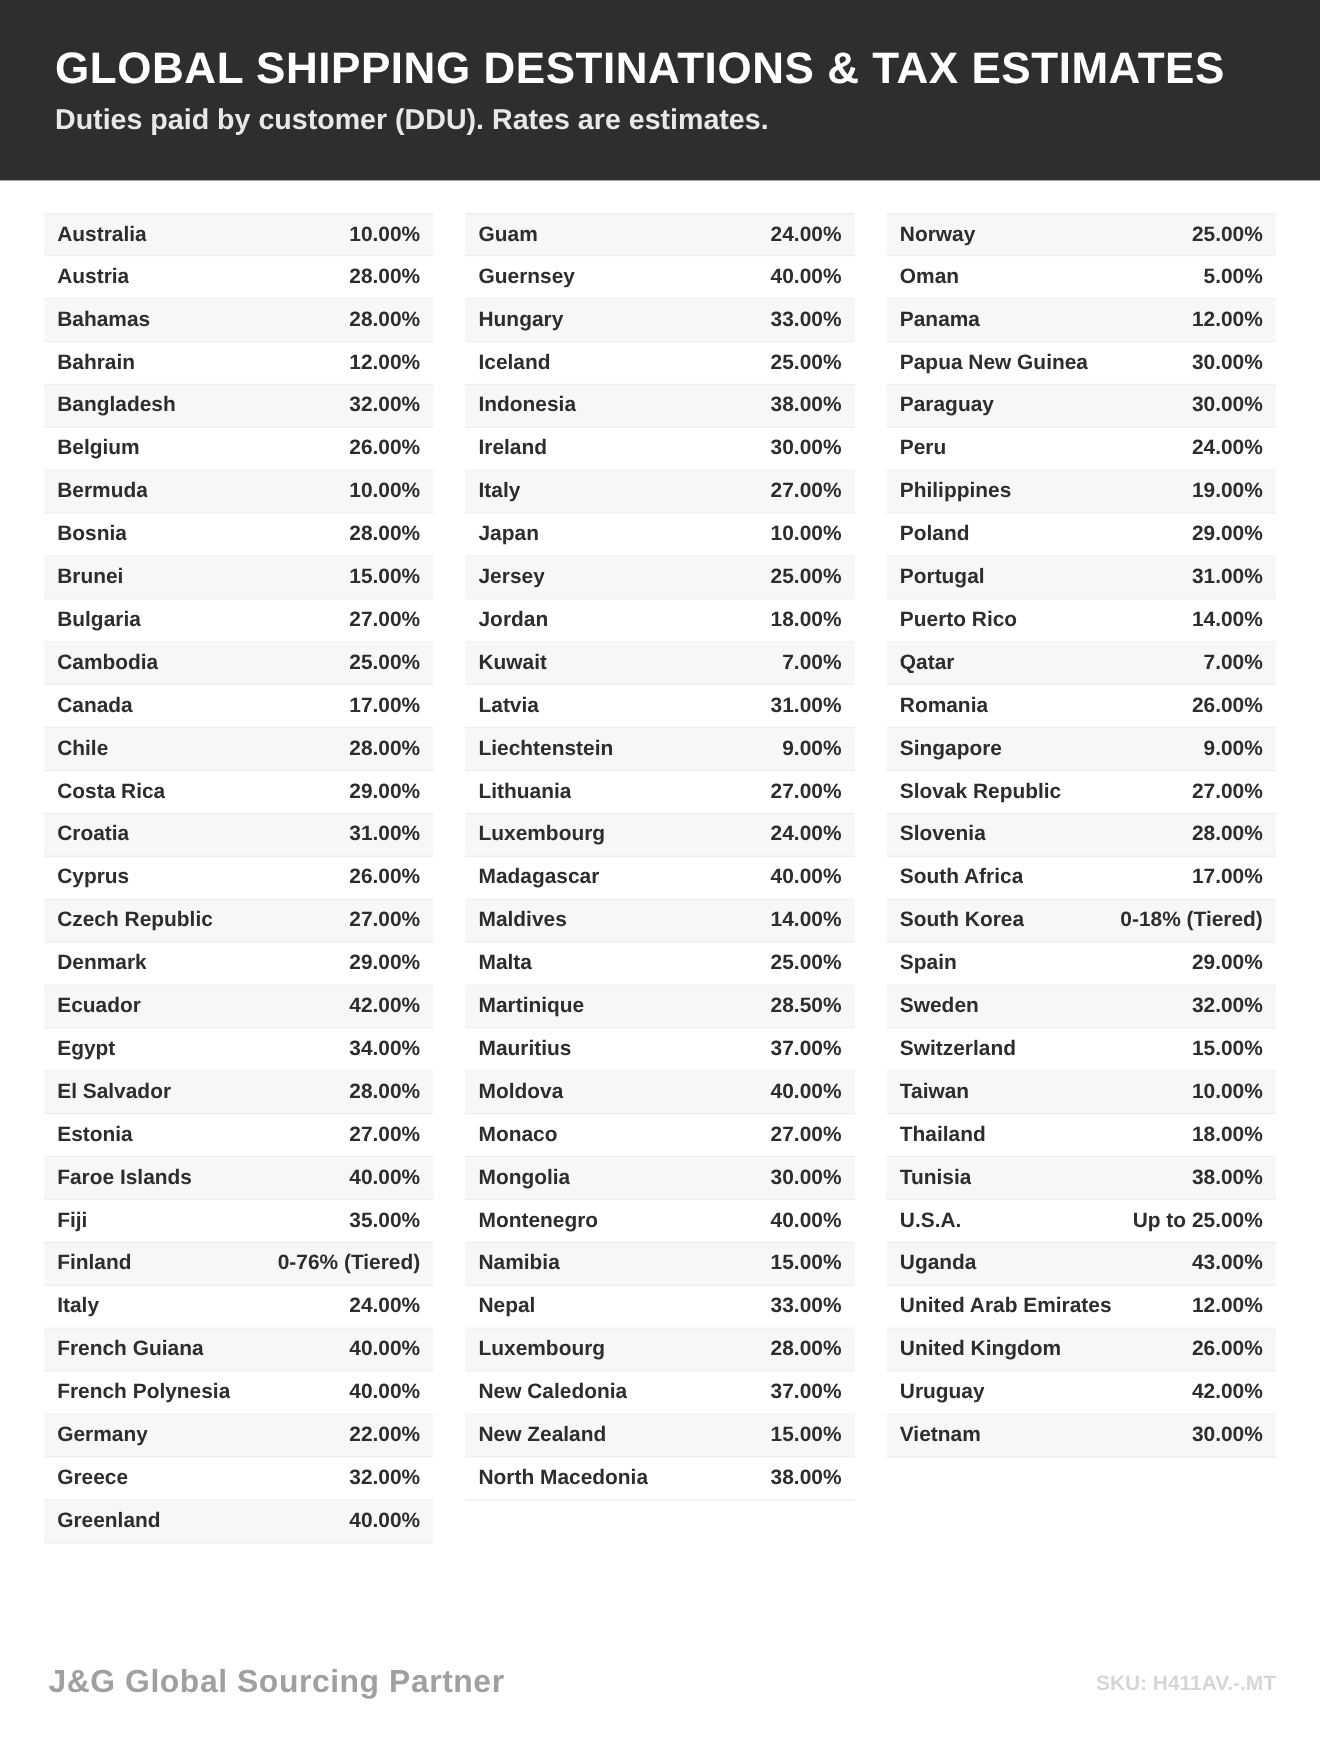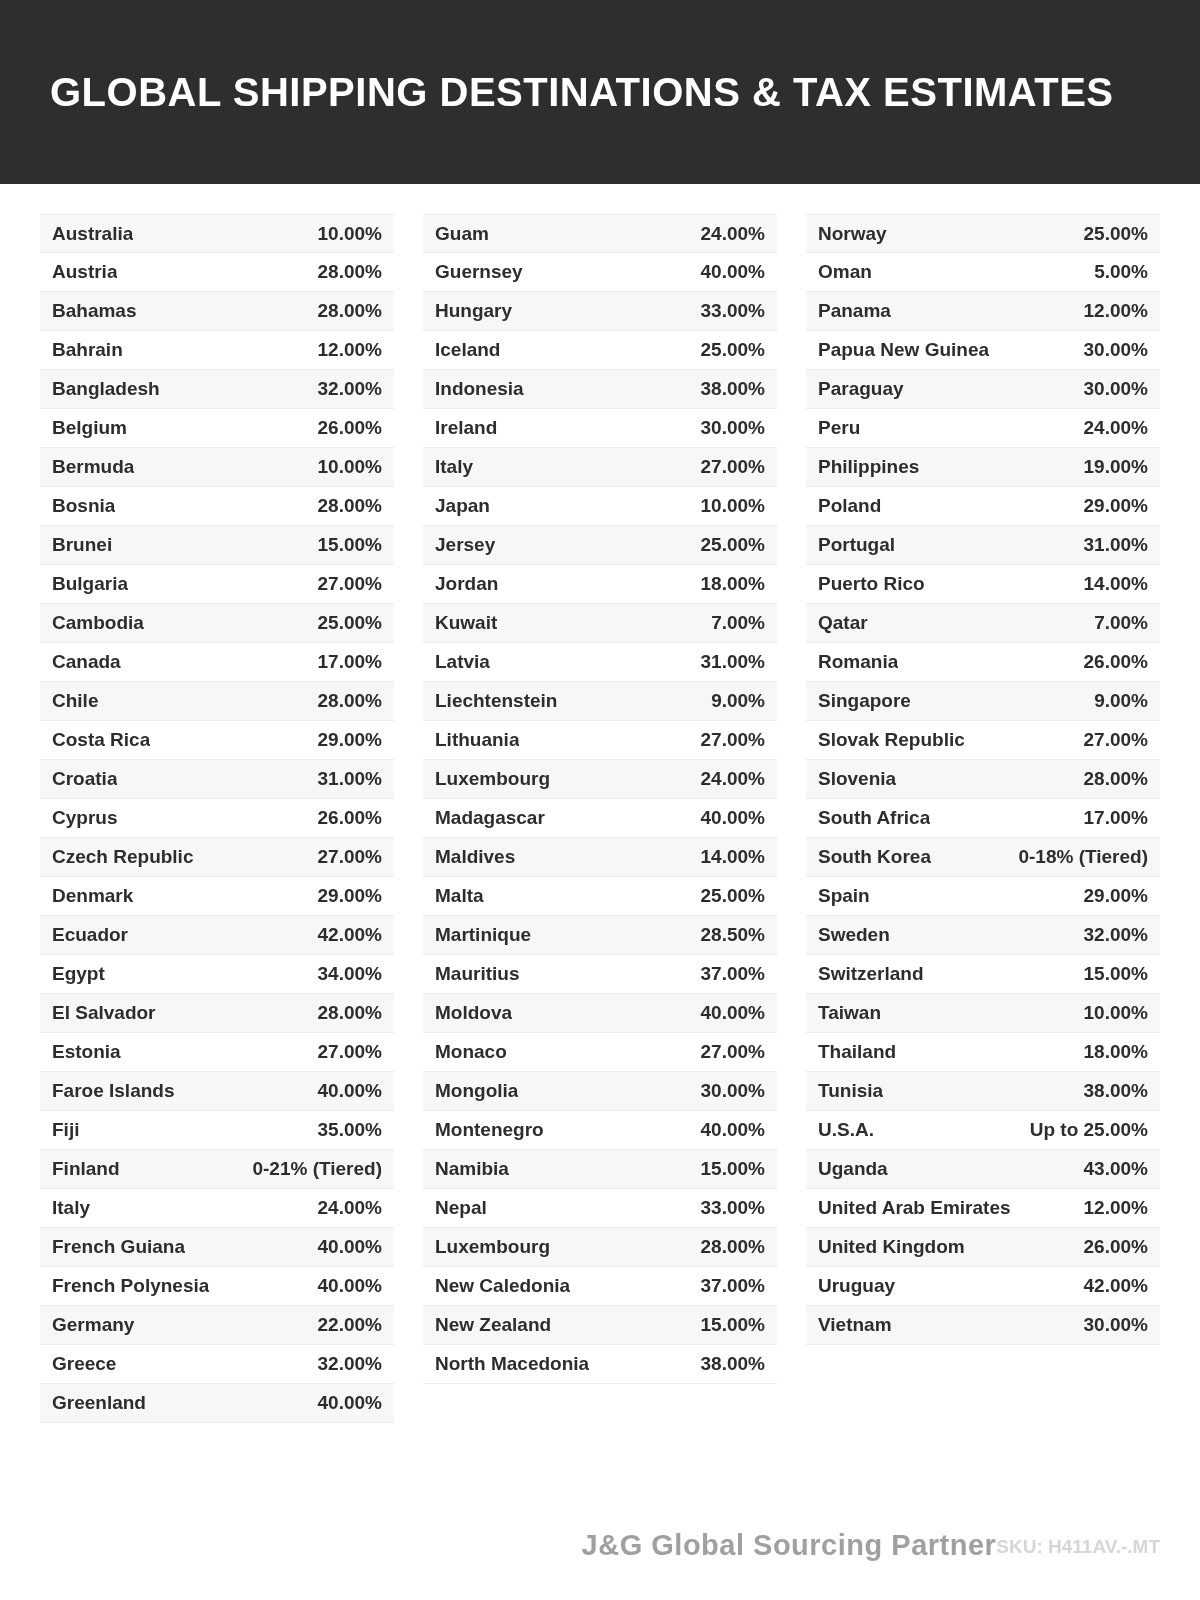--- a/index.html
+++ b/index.html
@@ -8,21 +8,21 @@
     height: 1600px;
     background: #ffffff;
     font-family: "Liberation Sans", sans-serif;
     font-weight: 700;
     color: #2d2d2d;
     position: relative;
     overflow: hidden;
   }
   .header {
     background: #2e2e2e;
-    height: 184px;
+    height: 164px;
     padding: 0 50px;
     display: flex;
     flex-direction: column;
     justify-content: center;
     gap: 10px;
   }
   .header .title {
     color: #ffffff;
     font-size: 40px;
     line-height: 1.05;
@@ -59,44 +59,45 @@
     margin-right: 8px;
   }
   .row .rate {
     white-space: nowrap;
     text-align: right;
   }
   .footer {
     position: absolute;
     left: 0;
     right: 0;
-    bottom: 38px;
+    bottom: 54px;
     padding: 0 40px 0 44px;
     display: flex;
-    justify-content: flex-end;
+    justify-content: space-between;
     align-items: flex-end;
   }
   .footer .brand {
     color: #a0a0a0;
     font-size: 29px;
     letter-spacing: 0.5px;
   }
   .footer .sku {
     color: #d6d6d6;
     font-size: 19px;
     padding-bottom: 4px;
   }
 </style>
 </head>
 <body>
 
 <div class="page">
 
   <header class="header">
     <div class="title">GLOBAL SHIPPING DESTINATIONS &amp; TAX ESTIMATES</div>
+    <div class="subtitle">Duties paid by customer (DDU). Rates are estimates.</div>
   </header>
 
   <main class="grid">
     <div class="col">
         <div class="row">
           <span class="country">Australia</span>
           <span class="rate">10.00%</span>
         </div>
         <div class="row">
           <span class="country">Austria</span>
@@ -185,21 +186,21 @@
         <div class="row">
           <span class="country">Faroe Islands</span>
           <span class="rate">40.00%</span>
         </div>
         <div class="row">
           <span class="country">Fiji</span>
           <span class="rate">35.00%</span>
         </div>
         <div class="row">
           <span class="country">Finland</span>
-          <span class="rate">0-21% (Tiered)</span>
+          <span class="rate">0-76% (Tiered)</span>
         </div>
         <div class="row">
           <span class="country">Italy</span>
           <span class="rate">24.00%</span>
         </div>
         <div class="row">
           <span class="country">French Guiana</span>
           <span class="rate">40.00%</span>
         </div>
         <div class="row">

